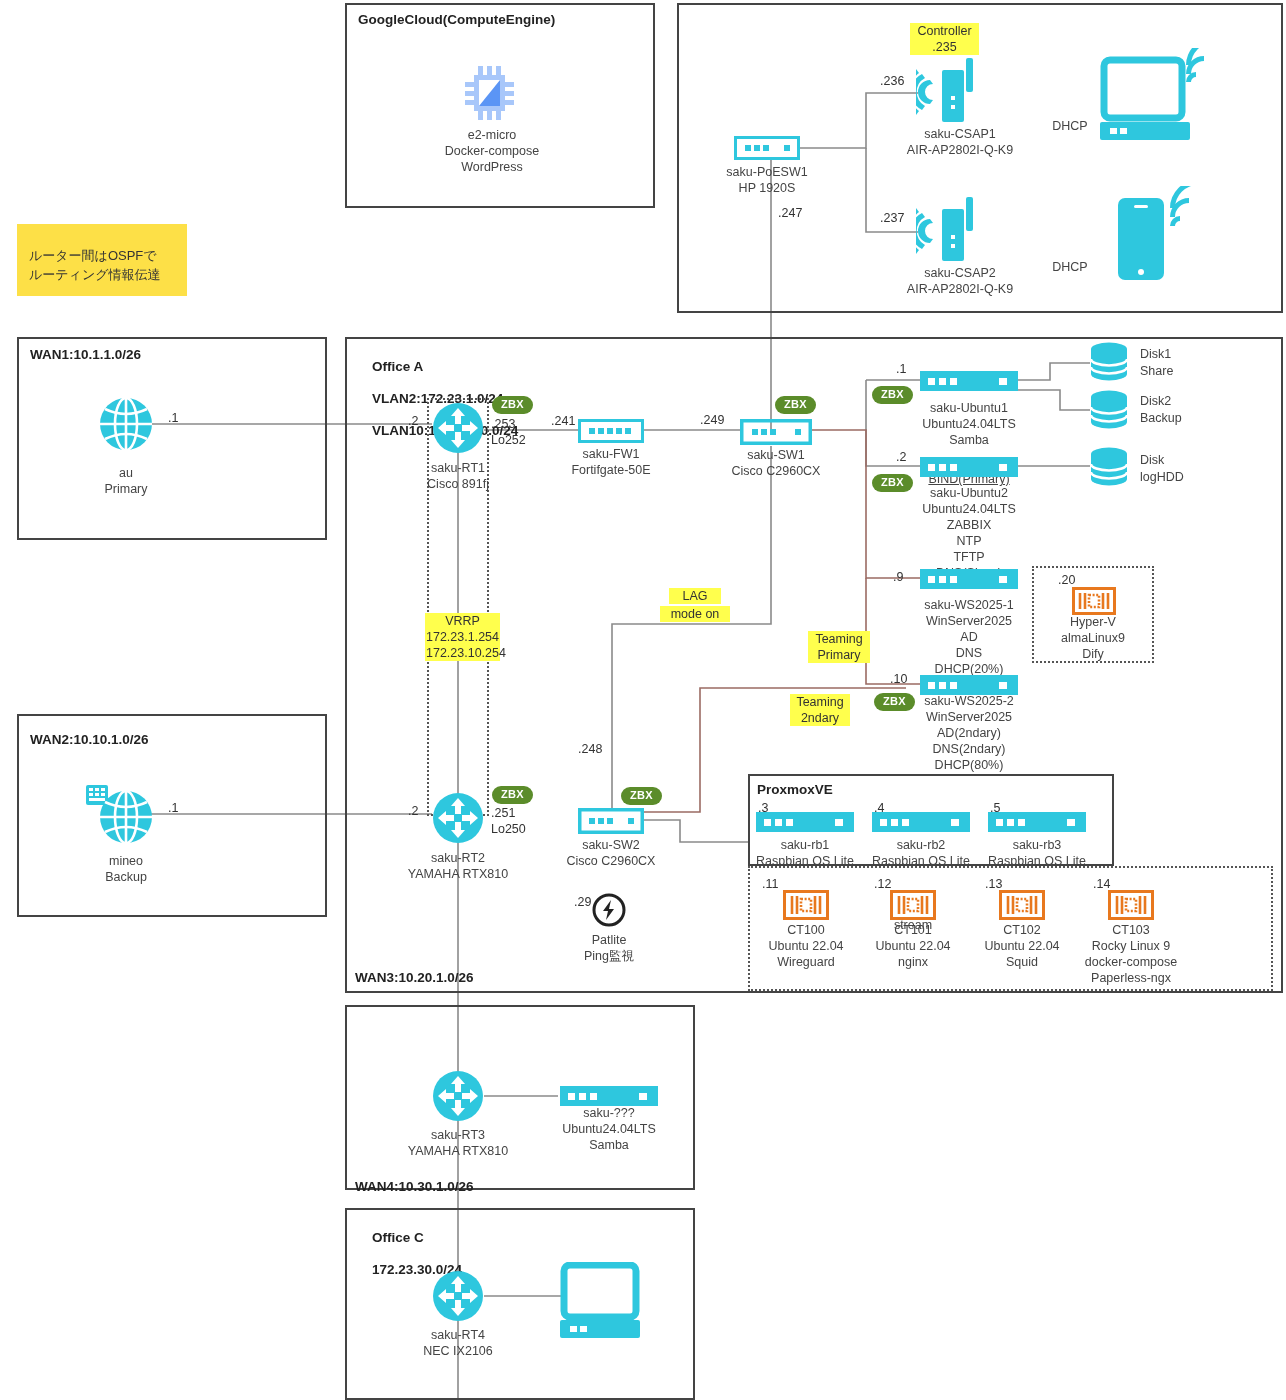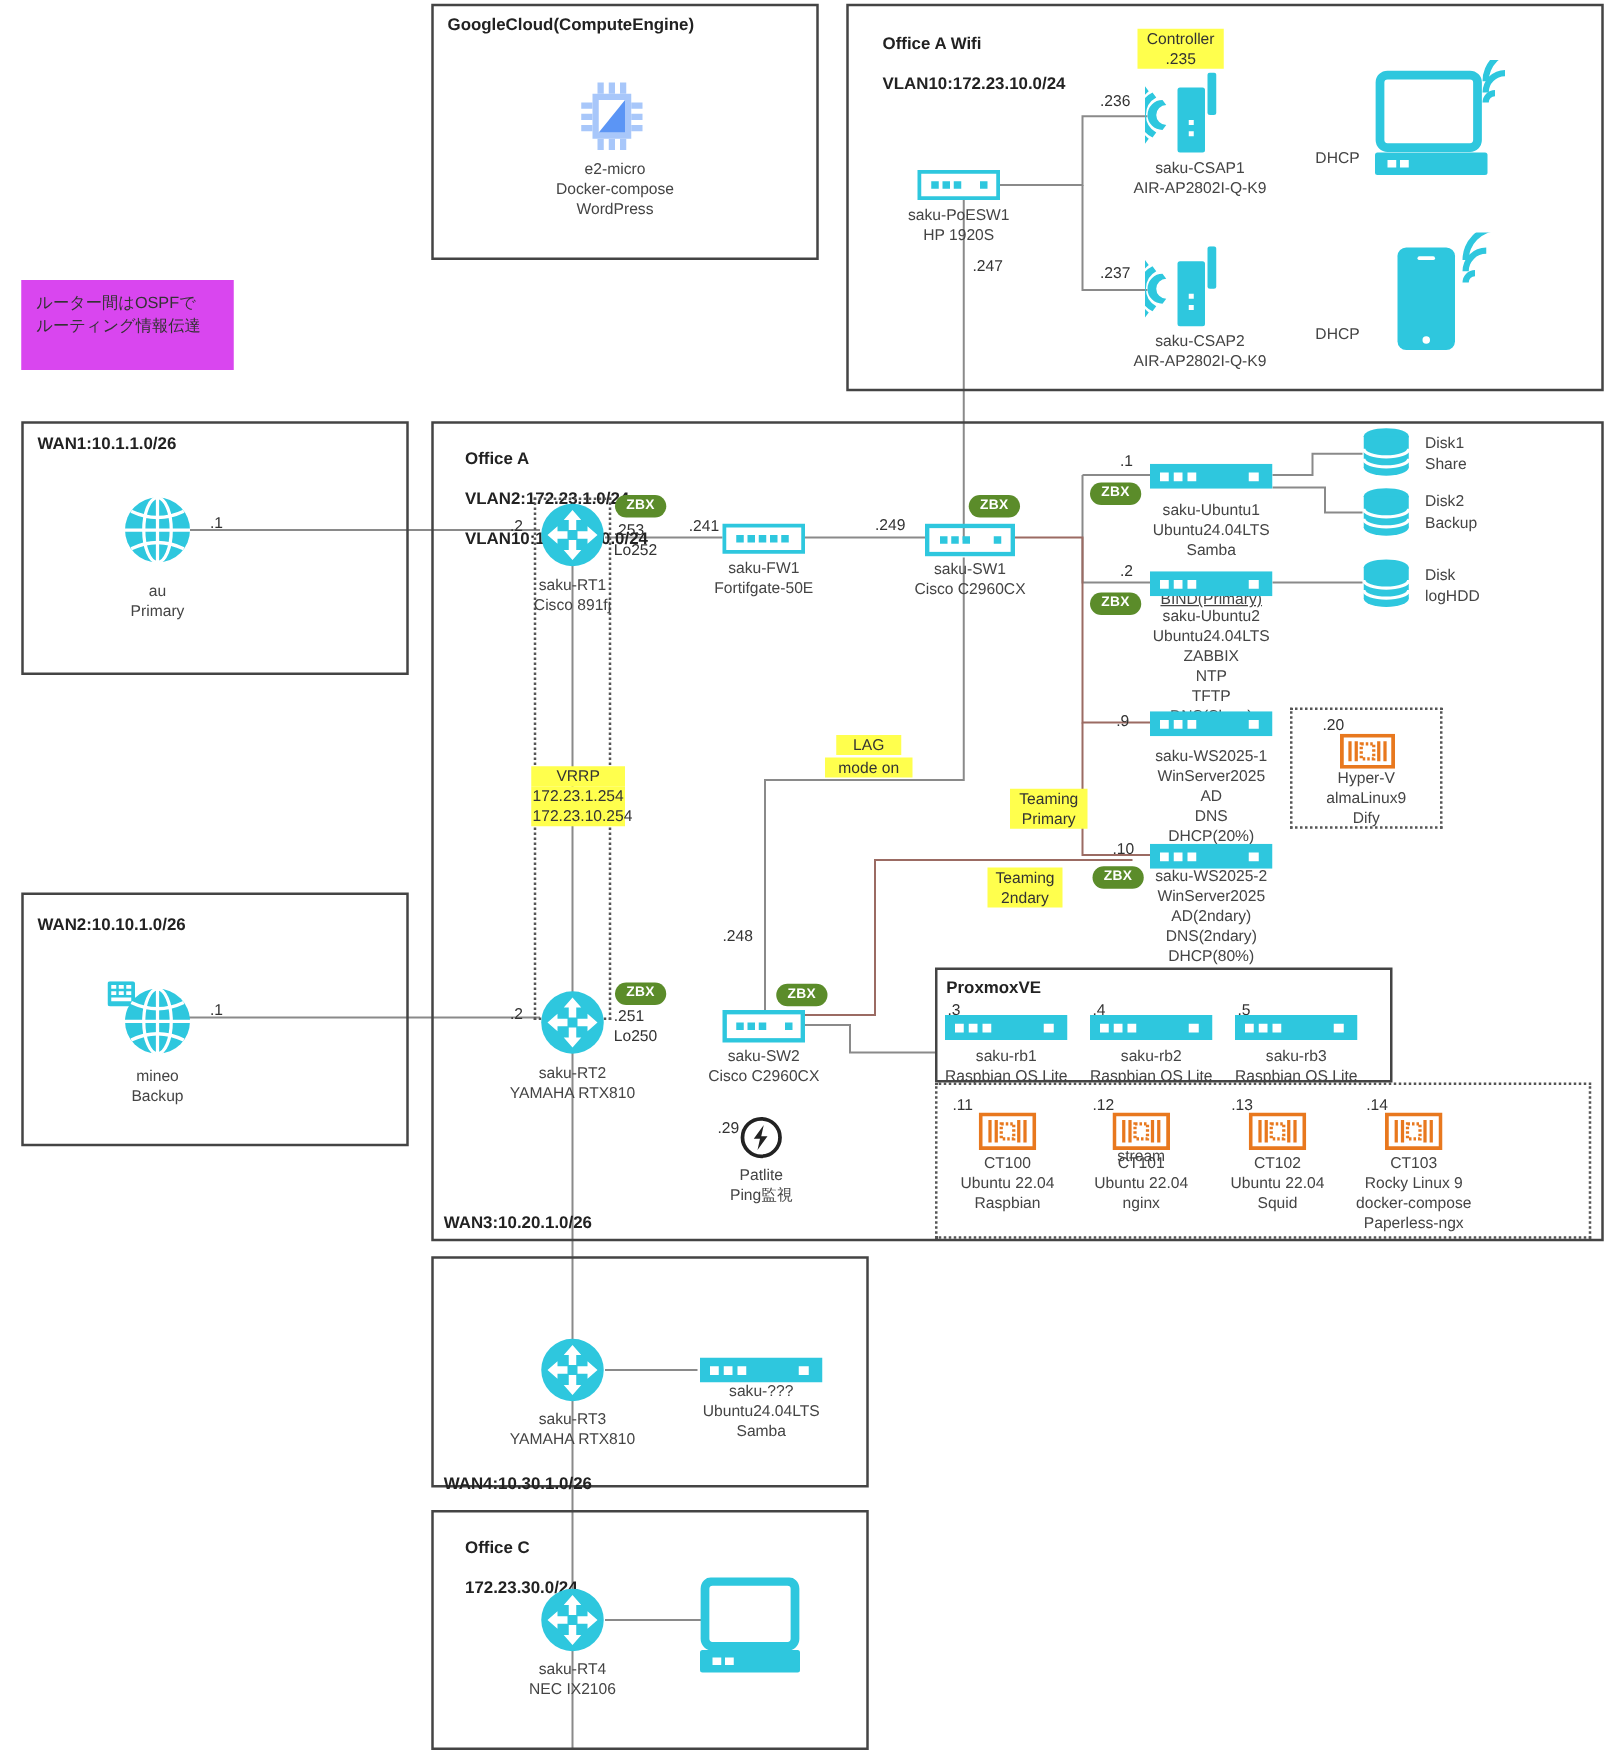--- a/index.html
+++ b/index.html
@@ -1,20 +1,20 @@
 <!DOCTYPE html>
 <html><head>
 <meta charset="utf-8">
 <style>
   html,body{margin:0;padding:0;background:#fff;}
   body{font-family:"Liberation Sans","DejaVu Sans",sans-serif;color:#333;}
   #canvas{position:relative;width:1286px;height:1400px;background:#fff;overflow:hidden;}
   .box{position:absolute;border:2px solid #444;box-sizing:border-box;background:transparent;}
   .box-title{position:absolute;font-weight:bold;font-size:13.5px;color:#222;line-height:16px;white-space:pre;}
-  .note{position:absolute;background:#d946ef;color:#333;font-size:13px;line-height:19px;padding:8px 12px;box-sizing:border-box;}
+  .note{position:absolute;background:#fde047;color:#333;font-size:13px;line-height:19px;padding:22px 12px;box-sizing:border-box;}
   .lbl{position:absolute;font-size:12.5px;color:#444;text-align:center;line-height:15px;white-space:nowrap;}
   .lbl.left{text-align:left;}
   .ip{position:absolute;font-size:12.5px;color:#333;white-space:nowrap;}
   .hl{position:absolute;background:#ffff4d;color:#333;font-size:12.5px;line-height:16px;white-space:nowrap;text-align:center;padding:0 1px;}
   .zbx{position:absolute;background:#5b8c2a;color:#fff;font-weight:bold;font-size:11px;letter-spacing:.3px;
        border-radius:11px;padding:3px 9px 4px;line-height:11px;}
   .dotbox{position:absolute;border:2px dotted #555;box-sizing:border-box;}
   svg.wires{position:absolute;left:0;top:0;width:1286px;height:1400px;overflow:visible;}
   .dev{position:absolute;}
 </style>
@@ -93,24 +93,20 @@
       </g>
       <rect x="47" y="18" width="21" height="26" fill="#fff"></rect>
       <path d="M47 44 L68 18 L68 44 Z" fill="#5b95f5"></path>
     </svg>
     <div class="lbl" style="left:0;top:66px;width:120px;">e2-micro</div>
     <div class="lbl" style="left:0;top:82px;width:120px;">Docker-compose</div>
     <div class="lbl" style="left:0;top:98px;width:120px;">WordPress</div>
   </div>
 
   <div class="box" style="left:677px;top:3px;width:606px;height:310px;"></div>
-  <div class="box-title" style="left:691px;top:11px;">
-    <span>Office A Wifi</span><br>
-    <span>VLAN10:172.23.10.0/24</span>
-  </div>
 
   <div class="hl" style="left:910px;top:23px;width:67px;">
     <div>Controller</div>
     <div>.235</div>
   </div>
 
   <div class="dev" style="left:734px;top:136px;">
     <svg width="66" height="24" viewBox="0 0 66 24">
       <rect x="1" y="1" width="64" height="22" fill="none" stroke="#2ec7de" stroke-width="4"></rect>
       <rect x="11" y="9" width="6" height="6" fill="#2ec7de"></rect>
@@ -526,21 +522,21 @@
         <line x1="9" y1="6" x2="9" y2="24"></line>
           <line x1="14" y1="6" x2="14" y2="24"></line>
         <line x1="32" y1="6" x2="32" y2="24"></line>
           <line x1="37" y1="6" x2="37" y2="24"></line>
       </g>
       <rect x="18" y="9" width="10" height="12" fill="none" stroke="#e8781e" stroke-width="2.6" stroke-dasharray="2 1.6"></rect>
     </svg>
   </div>
   <div class="lbl" style="left:746px;top:923px;width:120px;">CT100</div>
   <div class="lbl" style="left:746px;top:939px;width:120px;">Ubuntu 22.04</div>
-  <div class="lbl" style="left:746px;top:955px;width:120px;">Raspbian</div>
+  <div class="lbl" style="left:746px;top:955px;width:120px;">Wireguard</div>
 
   <div class="ip" style="left:874px;top:877px;">.12</div>
   <div class="dev" style="left:890px;top:890px;">
     <svg width="46" height="30" viewBox="0 0 46 30">
       <rect x="1.5" y="1.5" width="43" height="27" fill="none" stroke="#e8781e" stroke-width="3"></rect>
       <g stroke="#e8781e" stroke-width="2.6">
         <line x1="9" y1="6" x2="9" y2="24"></line>
           <line x1="14" y1="6" x2="14" y2="24"></line>
         <line x1="32" y1="6" x2="32" y2="24"></line>
           <line x1="37" y1="6" x2="37" y2="24"></line>

